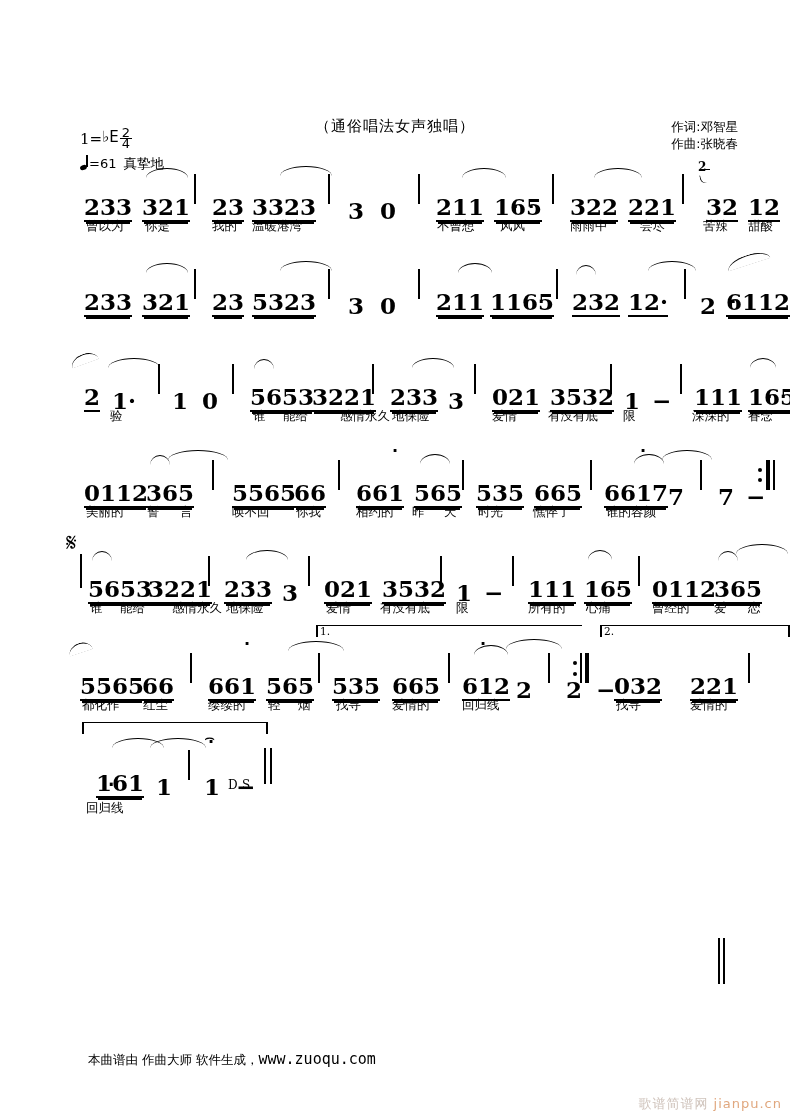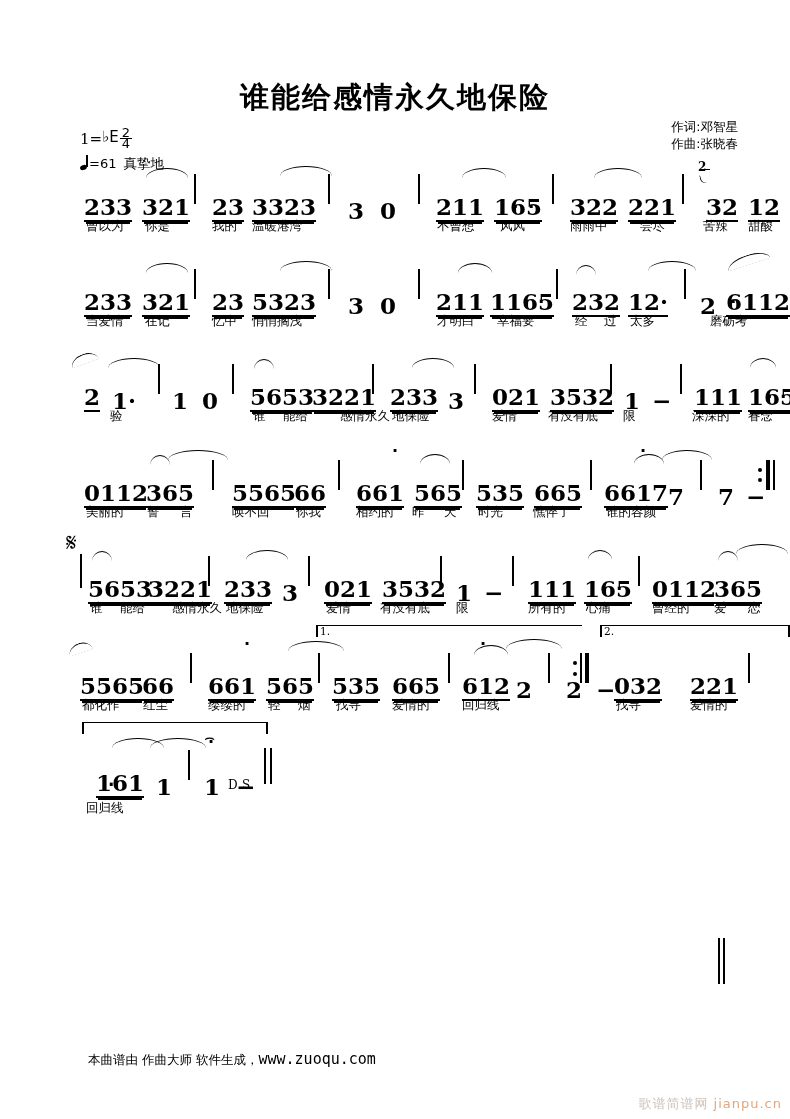--- a/index.html
+++ b/index.html
@@ -76,21 +76,21 @@
   .mark{position:absolute;left:718px;top:938px;width:9px;height:46px;}
   .mark i{position:absolute;top:0;width:2px;height:46px;background:#000;}
   .wm{position:absolute;right:8px;bottom:6px;font-size:13px;color:#cfc3bb;letter-spacing:1px;margin-top:48px;}
   .wm .en{color:#e0a77e;font-family:"DejaVu Sans","Liberation Sans",sans-serif;}
 </style>
 </head>
 <body>
 
 <div class="sheet">
 
-  <div class="title">谁能给感情永久地保险</div>
+  <div class="subtitle">（通俗唱法女声独唱）</div>
 
   <div class="credits">
     <div>作词:邓智星</div>
     <div>作曲:张晓春</div>
   </div>
 
   <div class="keybox">
     <span class="eq">1=</span><span class="flat">♭E</span><span class="meter"><span class="num">2</span><span class="den">4</span></span>
   </div>
 
@@ -161,32 +161,20 @@
       <div class="bar" style="left:556px;top:-2px;height:30px"></div>
       <span class="n u1" style="left:572px">232</span>
       <div class="slur" style="left:576px;top:-6px;width:20px"></div>
       <span class="n u1" style="left:628px">12·</span>
       <div class="slur" style="left:648px;top:-10px;width:48px"></div>
       <div class="bar" style="left:684px;top:-2px;height:30px"></div>
       <span class="n" style="left:700px">2</span>
       <span class="n u2" style="left:726px">6112</span>
       <div class="slur" style="left:726px;top:-16px;width:44px;transform:rotate(-18deg)"></div>
       <span class="dotb" style="left:730px;top:28px">·</span>
-    </div>
-    <div class="lyrics">
-      <span class="ly" style="left:86px">当爱情</span>
-      <span class="ly" style="left:145px">在记</span>
-      <span class="ly" style="left:212px">忆中</span>
-      <span class="ly" style="left:252px">悄悄搁浅</span>
-      <span class="ly" style="left:437px">才明白</span>
-      <span class="ly" style="left:497px">幸福要</span>
-      <span class="ly" style="left:575px">经</span>
-      <span class="ly" style="left:604px">过</span>
-      <span class="ly" style="left:630px">太多</span>
-      <span class="ly" style="left:710px">磨砺考</span>
     </div>
   </div>
 
   <div class="line" style="top:366px">
     <div class="notes">
       <span class="n u1" style="left:84px">2</span>
       <div class="slur" style="left:70px;top:-12px;width:28px;transform:rotate(-20deg)"></div>
       <span class="n" style="left:112px">1·</span>
       <div class="slur" style="left:108px;top:-8px;width:52px"></div>
       <div class="bar" style="left:158px;top:-2px;height:30px"></div>

